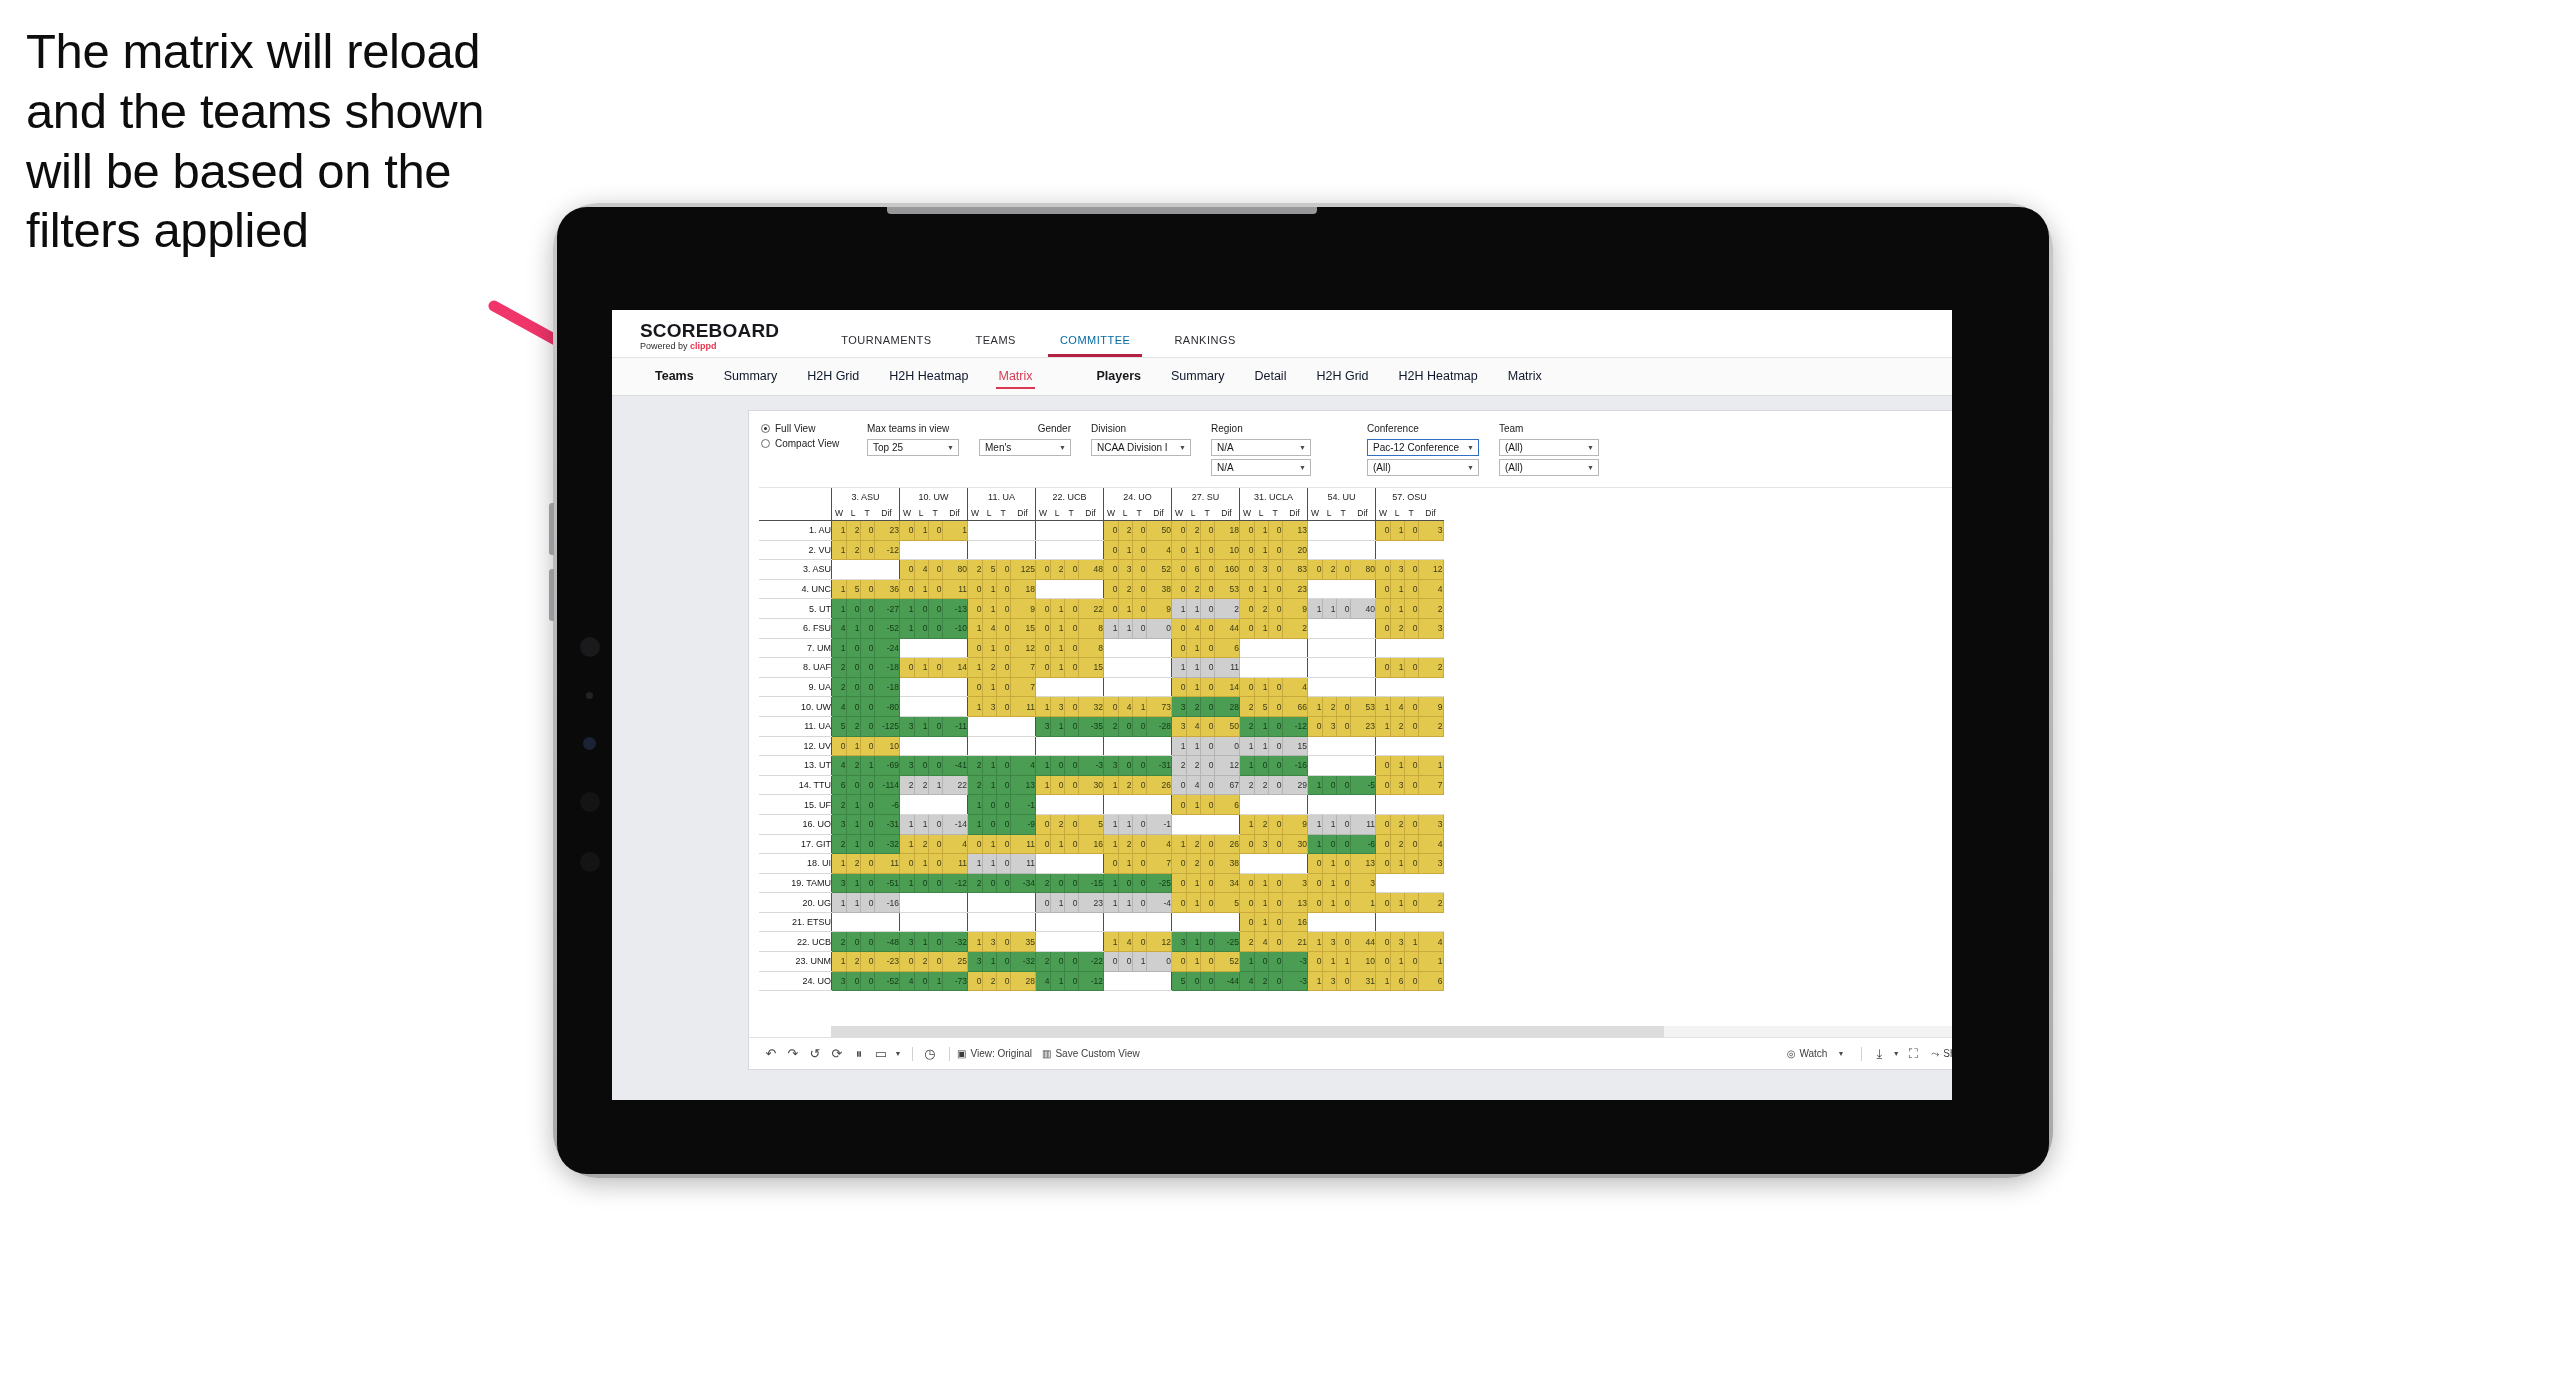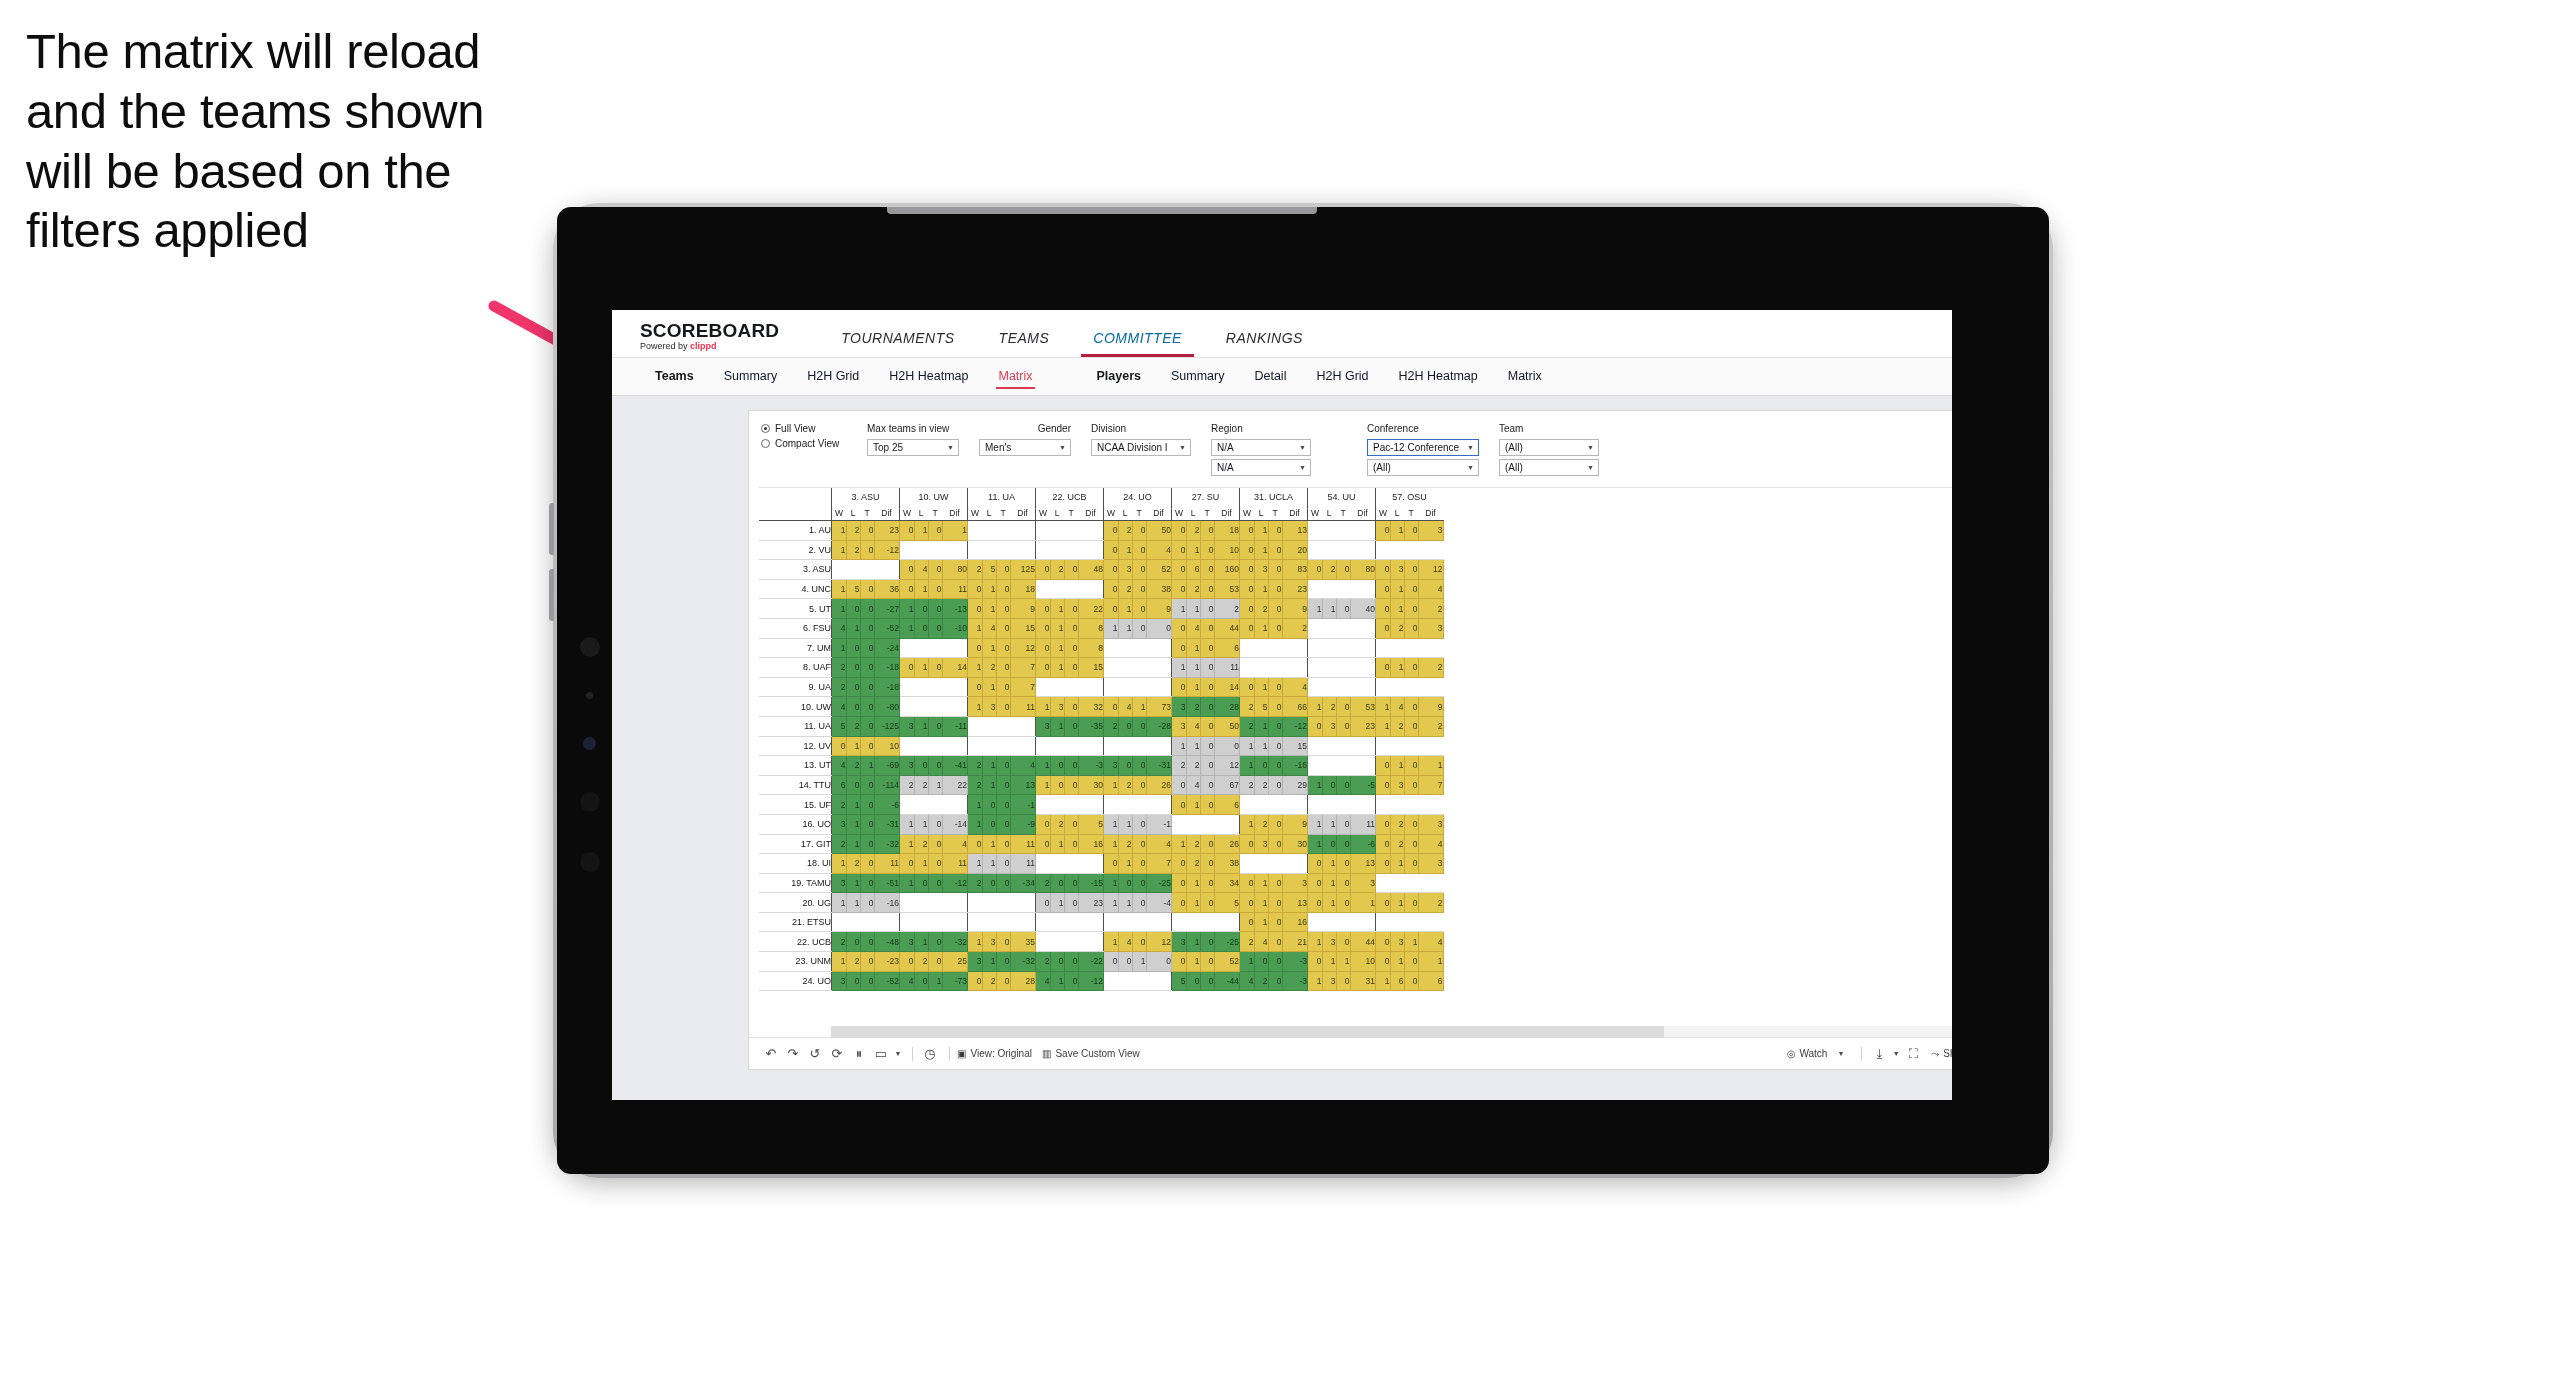--- a/index.html
+++ b/index.html
@@ -33,21 +33,21 @@
     width:1500px; height:975px;
     background:linear-gradient(180deg,#c9c9ca 0%,#b9b9bb 40%,#a9a9ab 100%);
     border-radius:46px;
     box-shadow:0 6px 26px rgba(0,0,0,.28);
     padding:4px;
     box-sizing:border-box;
   }
   .tablet-inner{
     width:100%;height:100%;
     background:#0a0a0a;
-    border-radius:14px;
+    border-radius:30px;
     position:relative;
     box-sizing:border-box;
     overflow:hidden;
   }
   .bezel-dot{position:absolute;border-radius:50%;background:#141414;}
   .dot1{left:23px;top:430px;width:20px;height:20px;background:#1a1a1c;}
   .dot2{left:29px;top:485px;width:7px;height:7px;background:#222;}
   .dot3{left:26px;top:530px;width:13px;height:13px;background:#1b2236;}
   .dot4{left:23px;top:585px;width:20px;height:20px;background:#141414;}
   .dot5{left:23px;top:645px;width:20px;height:20px;background:#141414;}
@@ -75,22 +75,22 @@
   }
   .brand{display:flex;flex-direction:column;justify-content:center;padding-bottom:6px;margin-right:40px;}
   .brand-name{
     font-size:19px;font-weight:bold;letter-spacing:0.2px;color:#16181d;
     font-family:"Liberation Sans", sans-serif;line-height:1;
   }
   .brand-sub{font-size:9px;color:#2b2b2e;margin-top:2px;line-height:1;}
   .brand-sub b{color:#e8344e;font-weight:bold;}
   .navtabs{display:flex;align-items:flex-end;height:100%;}
   .navtab{
-    font-size:14px;color:#2b2b30;letter-spacing:.5px;
-    padding:0 22px 11px 22px;cursor:pointer;position:relative;font-style:italic;
+    font-size:11px;color:#2b2b30;letter-spacing:.5px;
+    padding:0 22px 11px 22px;cursor:pointer;position:relative;
   }
   .navtab.active{color:#0369a1;}
   .navtab.active:after{
     content:"";position:absolute;left:10px;right:10px;bottom:0;height:3px;background:#b32040;
   }
 
   
   .subnav{
     background:#fafafa;
     border-top:1px solid #e2e2e2;

